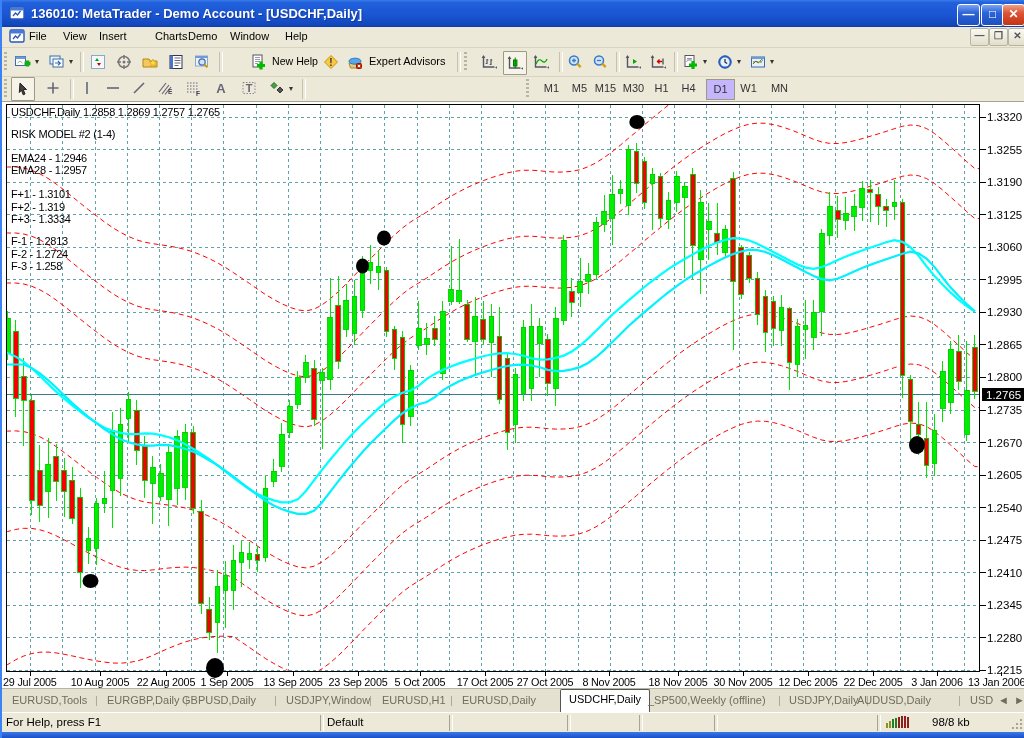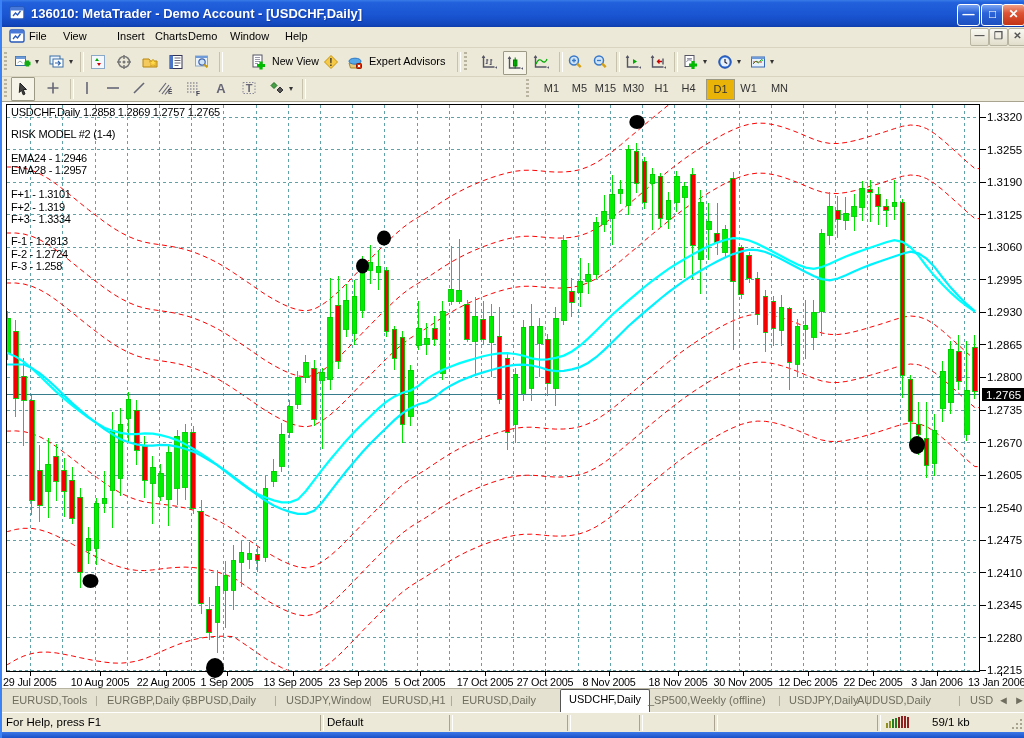--- a/index.html
+++ b/index.html
@@ -15,21 +15,21 @@
 .mdib{position:absolute;top:1px;width:17px;height:16px;border:1px solid #B8B4A2;border-radius:2px;background:linear-gradient(180deg,#FAF9F2,#E2DECC);color:#555;text-align:center;font-size:10px;line-height:14px;font-weight:bold}
 #tb1{position:absolute;left:0;top:48px;width:1024px;height:28px;background:#ECE9D8;border-bottom:1px solid #D8D4C0}
 #tb2{position:absolute;left:0;top:77px;width:1024px;height:24px;background:#ECE9D8;border-bottom:1px solid #A8A490}
 .tbtn{position:absolute;top:3px;width:22px;height:22px;text-align:center}
 .tbtn svg{margin-top:3px}
 .pressed{border:1px solid #9C9A84;background:#F6F4E8;border-radius:1px}
 .sep{position:absolute;top:4px;width:2px;height:20px;border-left:1px solid #C6C2AC;border-right:1px solid #fff}
 .grip{position:absolute;top:4px;width:3px;height:20px;background:repeating-linear-gradient(180deg,#B8B4A0 0 2px,#ECE9D8 2px 4px)}
 .tlab{position:absolute;top:7px;font-size:11px;color:#000}
 .tf{position:absolute;top:2px;width:27px;height:19px;font-size:11px;color:#333;text-align:center;line-height:19px}
-.tf.on{border:1px solid #9C9A84;background:#eab308}
+.tf.on{border:1px solid #9C9A84;background:#c4b5fd}
 #tabs{position:absolute;left:0;top:688px;width:1024px;height:24px;background:#E4E1D0;border-top:1px solid #B8B4A2;font-size:11px;color:#6E6D5E}
 #tabs .t{position:absolute;top:5px}
 #tabs .sept{position:absolute;top:5px;color:#A8A494}
 #tabs .active{position:absolute;top:0;height:20px;background:#fff;border:1px solid #555;border-bottom:none;border-radius:2px 2px 0 0;color:#000;padding:3px 8px 0 8px}
 #status{position:absolute;left:0;top:712px;width:1024px;height:20px;background:#ECE9D8;border-top:1px solid #fff;font-size:11.5px;color:#000}
 #status .cell{position:absolute;top:3px}
 #status .div{position:absolute;top:2px;width:2px;height:16px;border-left:1px solid #A8A490;border-right:1px solid #FFF}
 #bottom{position:absolute;left:0;top:732px;width:1024px;height:6px;background:linear-gradient(180deg,#3C78E8,#1850C8)}
 </style></head><body>
 <div id="frame">
@@ -46,21 +46,21 @@
       <span class="wbtn cl" style="left:1000px">✕</span>
     </div>
 <div id="menubar">
       <span style="position:absolute;left:7px;top:1px"><svg width="16" height="16" viewBox="0 0 16 16">
           <rect x="1" y="2" width="14" height="12" rx="1.5" fill="#fff" stroke="#2858B8" stroke-width="1.4"></rect>
           <rect x="1" y="2" width="14" height="3.5" rx="1.5" fill="#4878D8"></rect>
           <path d="M4 11 l2.5-3 2 2 3-4" stroke="#2858B8" stroke-width="1.3" fill="none"></path>
         </svg></span>
       <span class="m" style="left:27px">File</span>
       <span class="m" style="left:61px">View</span>
-      <span class="m" style="left:115px">Insert</span>
+      <span class="m" style="left:97px">Insert</span>
       <span class="m" style="left:153px">Charts</span>
       <span class="m" style="left:186px">Demo</span>
       <span class="m" style="left:228px">Window</span>
       <span class="m" style="left:283px">Help</span>
       <span class="mdib" style="left:968px">—</span>
       <span class="mdib" style="left:987px">❐</span>
       <span class="mdib" style="left:1006px">✕</span>
     </div>
 <div id="tb1">
       <span class="grip" style="left:2px"></span>
@@ -102,21 +102,21 @@
           <rect x="1.5" y="2" width="12" height="2" fill="#6F9BD8"></rect>
           <circle cx="8" cy="8" r="3.2" fill="#CFE4F7" stroke="#46A" stroke-width="1.2"></circle>
           <path d="M10.4 10.4 l3 3" stroke="#C90" stroke-width="2"></path>
         </svg></span>
       <span class="sep" style="left:217px"></span>
       <span class="tbtn" style="left:246px;top:3px;position:absolute"><svg width="16" height="16" viewBox="0 0 16 16">
           <rect x="2" y="1" width="9" height="12" fill="#fff" stroke="#556"></rect>
           <path d="M4 3.5 h5 M4 5.5 h5 M4 7.5 h5 M4 9.5 h3" stroke="#99A"></path>
           <path d="M6 11.5 h8 M10 7.5 v8" stroke="#0B0" stroke-width="3.2"></path>
         </svg></span>
-      <span class="tlab" style="left:270px;font-size:10.6px">New View</span>
+      <span class="tlab" style="left:270px;font-size:10.6px">New Help</span>
       <span class="tbtn" style="left:318px;top:3px;position:absolute"><svg width="16" height="16" viewBox="0 0 16 16">
           <path d="M8 1.5 L14.5 8 8 14.5 1.5 8 z" fill="#F7C948" stroke="#C8960C"></path>
           <text x="8" y="11.5" font-family="Liberation Sans" font-size="10" font-weight="bold" text-anchor="middle" fill="#333">!</text>
         </svg></span>
       <span class="tbtn" style="left:342px;top:3px;position:absolute"><svg width="16" height="16" viewBox="0 0 16 16">
           <path d="M2 9 h12 l-1.5 5 h-9 z" fill="#E8C87A" stroke="#A8862C"></path>
           <ellipse cx="8" cy="7.2" rx="6" ry="3" fill="#58A8E8" stroke="#2878C8"></ellipse>
           <rect x="9.5" y="9.5" width="5" height="5" rx="1" fill="#E03010" stroke="#901800"></rect>
           <rect x="11" y="11" width="2" height="2" fill="#fff"></rect>
         </svg></span>
@@ -672,21 +672,21 @@
       <span style="position:absolute;left:882px;top:3px"><svg width="26" height="14">
           <rect x="2" y="7" width="2" height="5" fill="#909020"></rect>
           <rect x="5" y="5" width="2" height="7" fill="#909020"></rect>
           <rect x="8" y="3" width="2" height="9" fill="#208020"></rect>
           <rect x="11" y="2" width="2" height="10" fill="#208020"></rect>
           <rect x="14" y="1" width="2" height="11" fill="#902020"></rect>
           <rect x="17" y="0" width="2" height="12" fill="#902020"></rect>
           <rect x="20" y="0" width="2" height="12" fill="#902020"></rect>
           <rect x="23" y="1" width="2" height="11" fill="#902020"></rect>
         </svg></span>
-      <span class="cell" style="left:930px">59/1 kb</span>
+      <span class="cell" style="left:930px">98/8 kb</span>
       <span style="position:absolute;left:1008px;top:4px"><svg width="14" height="14">
           <rect x="10" y="2" width="2" height="2" fill="#A8A490"></rect>
           <rect x="10" y="6" width="2" height="2" fill="#A8A490"></rect>
           <rect x="6" y="6" width="2" height="2" fill="#A8A490"></rect>
           <rect x="10" y="10" width="2" height="2" fill="#A8A490"></rect>
           <rect x="6" y="10" width="2" height="2" fill="#A8A490"></rect>
           <rect x="2" y="10" width="2" height="2" fill="#A8A490"></rect>
         </svg></span>
     </div>
 <div id="bottom"></div>

